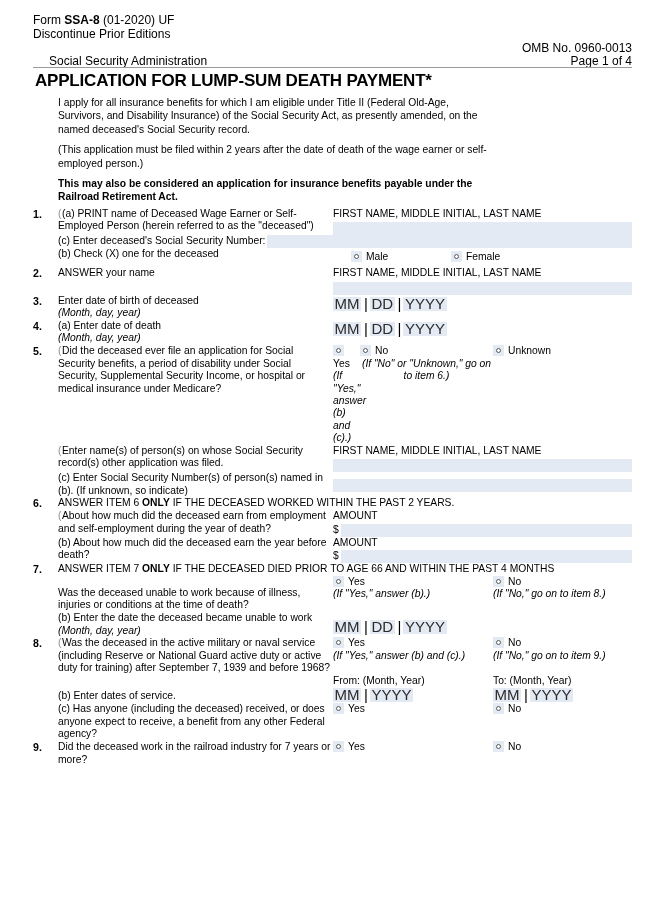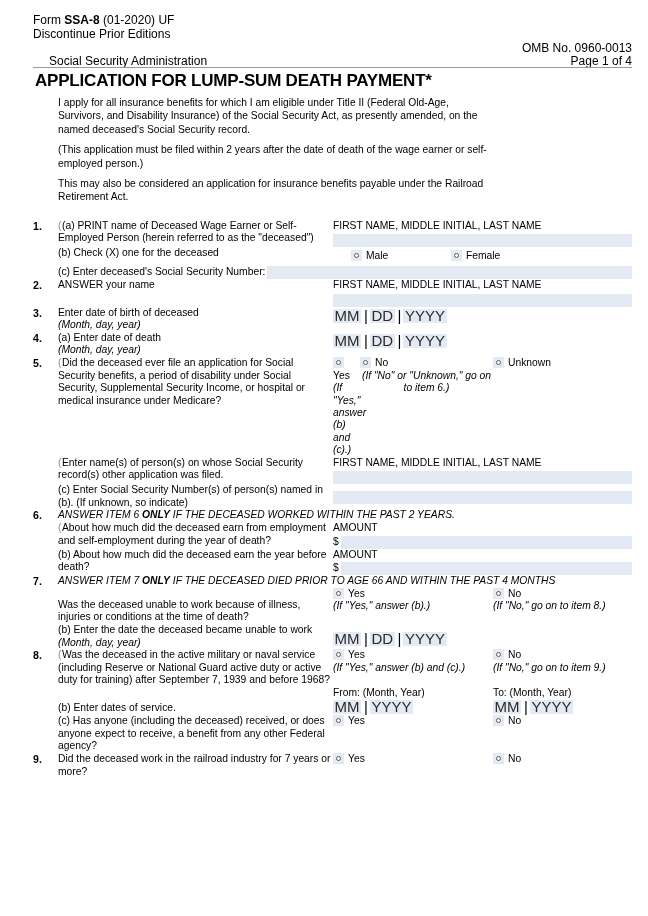--- a/index.html
+++ b/index.html
@@ -83,21 +83,21 @@
 
   .num {
     font-weight: bold;
     font-size: 10.6px;
     padding: 3px 0 0 4px;
   }
 
   
   .intro { padding: 4px 6px 6px 5px; line-height: 13.4px; }
   .intro p { margin: 0 0 7px 0; }
-  .intro p:last-child { margin-bottom: 16px; }
+  .intro p:last-child { margin-bottom: 4px; font-weight: bold; }
 
   
   .clip {
     display: inline-block;
     width: 4px;
     overflow: hidden;
     color: #8d8d8d;
     vertical-align: top;
   }
 
@@ -153,21 +153,21 @@
     border-radius: 50%;
     box-sizing: border-box;
     background: #fff;
   }
   .sub {
     font-style: italic;
     display: block;
     line-height: 12.4px;
   }
   .ctr { text-align: center; }
-  .banner { padding: 3px 4px 3px 5px; font-style: italic; }
+  .banner { padding: 3px 4px 3px 5px; }
 </style>
 </head>
 <body>
 
 <div id="page">
 
   <div class="hdr">
     <div class="hdr-row">
       <span class="hdr-left"><span>Form </span><span class="b">SSA-8</span><span> (01-2020) UF</span></span>
     </div>
@@ -208,35 +208,35 @@
       <td class="rt-thick num">1.</td>
       <td class="rt-thick cell"><span class="clip">(</span><span>(a) PRINT name of Deceased Wage Earner or Self-Employed Person (herein referred to as the "deceased")</span></td>
       <td class="rt-thick vl cell" colspan="3">
         <span class="hint">FIRST NAME, MIDDLE INITIAL, LAST NAME</span>
         <div class="fld fld-wide"></div>
       </td>
     </tr>
 
     <tr>
       <td class="rt-thin"></td>
+      <td class="rt-thin cell" colspan="4">
+        <div style="display:flex; align-items:flex-start;">
+          <span style="white-space:nowrap;">(c) Enter deceased's Social Security Number:</span>
+          <span class="fld" style="flex:1 1 auto; margin-top:0; margin-left:2px;"></span>
+        </div>
+      </td>
+    </tr>
+
+    <tr>
+      <td class="rt-thin"></td>
       <td class="rt-thin cell">(b) Check (X) one for the deceased</td>
       <td class="rt-thin vl" colspan="3">
         <div class="choices cell">
           <label class="choice" style="width:100px; padding-left:13px;"><span class="radio"></span><span>Male</span></label>
           <label class="choice"><span class="radio"></span><span>Female</span></label>
-        </div>
-      </td>
-    </tr>
-
-    <tr>
-      <td class="rt-thin"></td>
-      <td class="rt-thin cell" colspan="4">
-        <div style="display:flex; align-items:flex-start;">
-          <span style="white-space:nowrap;">(c) Enter deceased's Social Security Number:</span>
-          <span class="fld" style="flex:1 1 auto; margin-top:0; margin-left:2px;"></span>
         </div>
       </td>
     </tr>
 
     <tr>
       <td class="rt-thick num">2.</td>
       <td class="rt-thick cell" style="width:160px;">ANSWER your name</td>
       <td class="rt-thick vl cell" colspan="3">
         <span class="hint">FIRST NAME, MIDDLE INITIAL, LAST NAME</span>
         <div class="fld fld-wide"></div>

